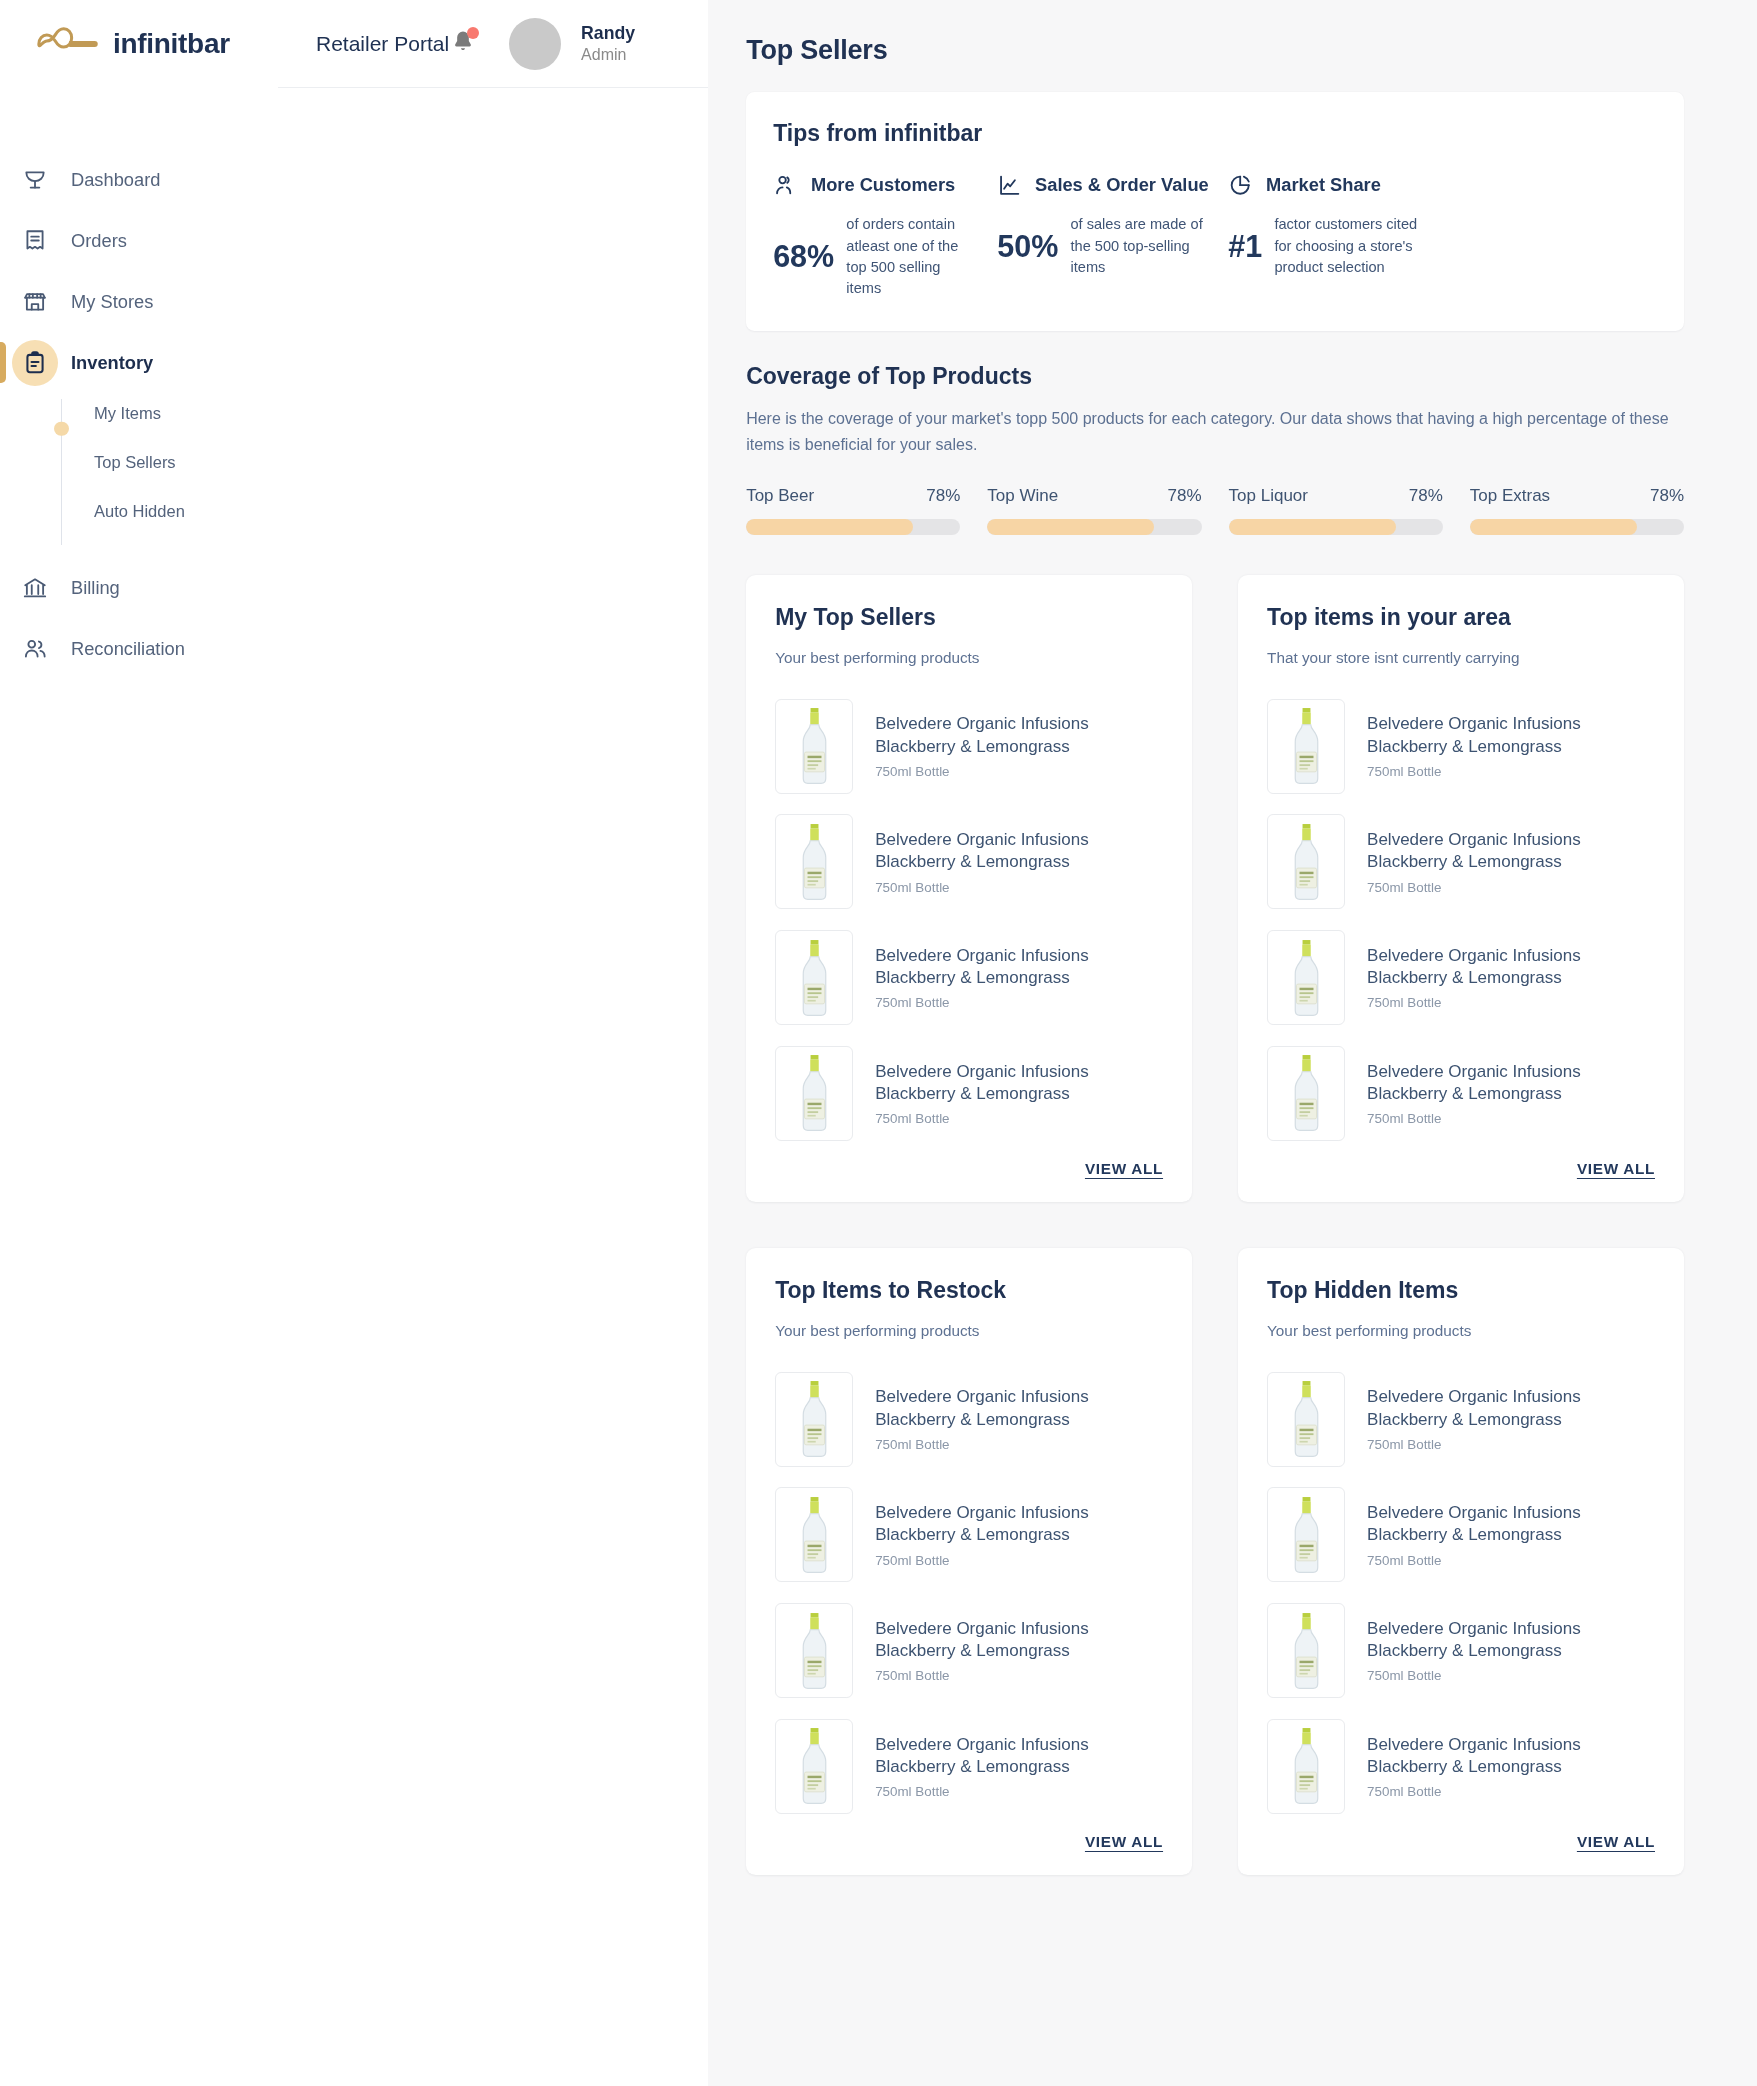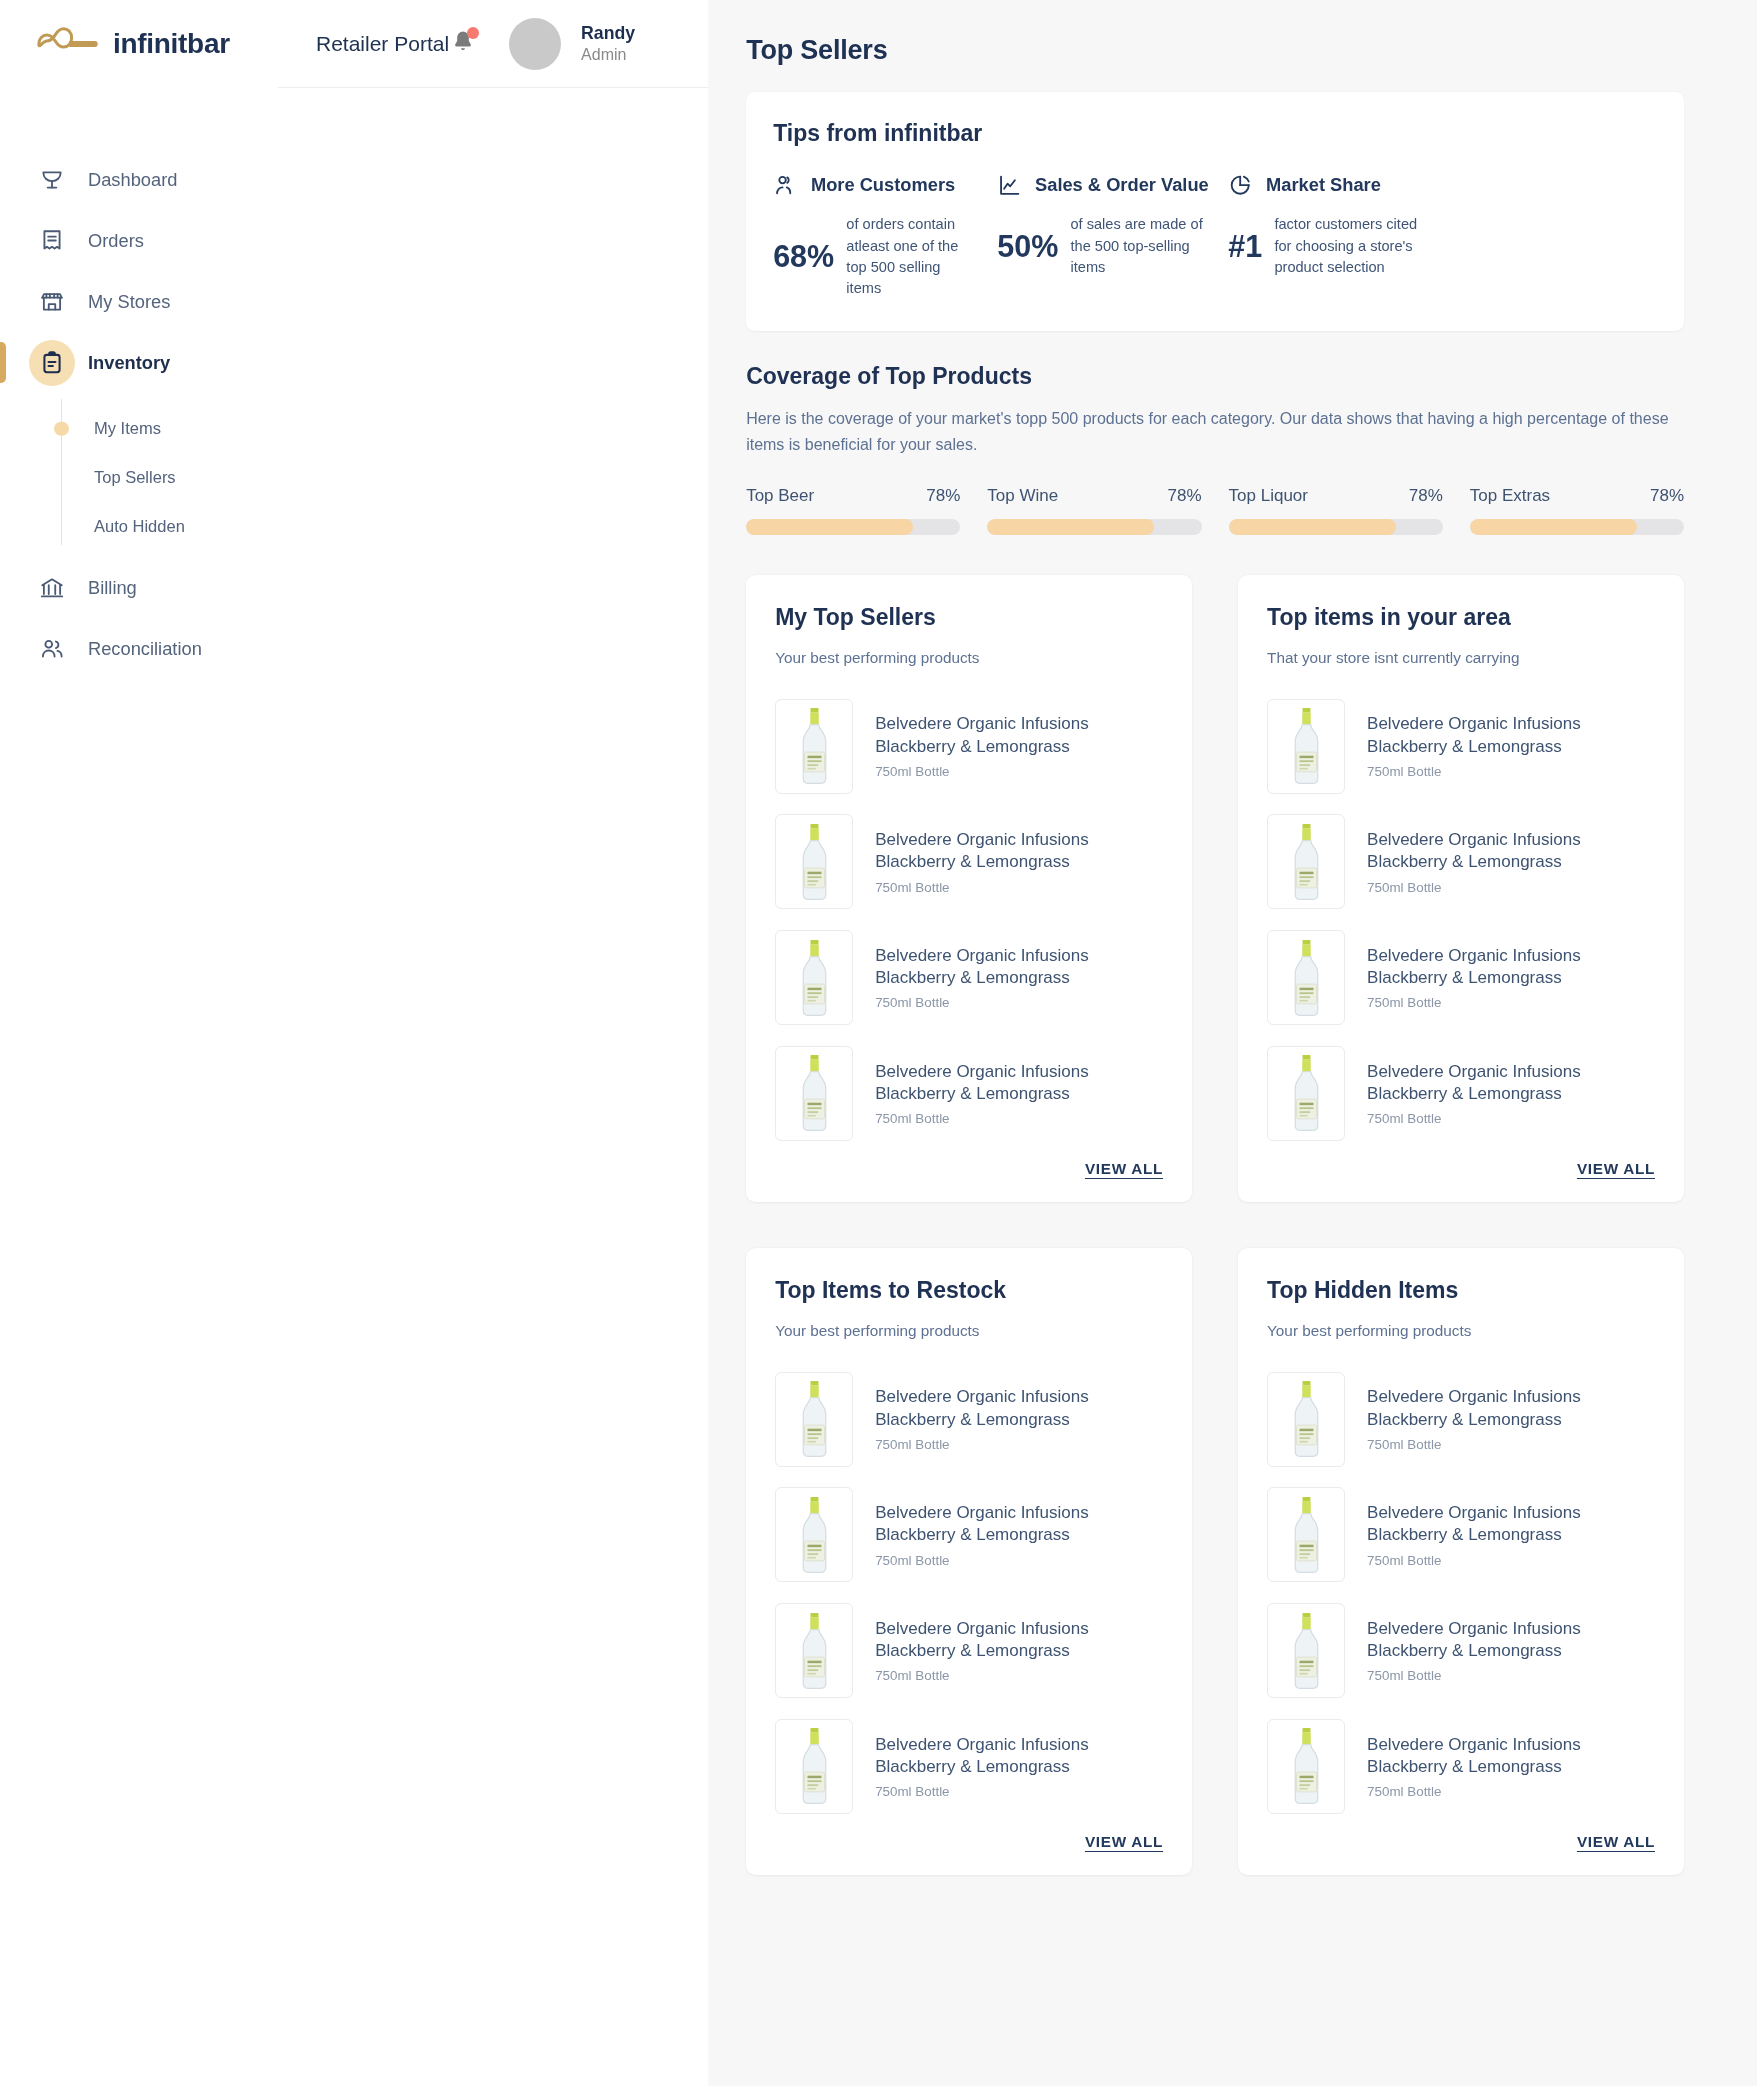--- a/index.html
+++ b/index.html
@@ -22,21 +22,21 @@
     padding-left: 34px; gap: 11px;
   }
   .brand-logo { width: 68px; height: 34px; flex: none; }
   .brand-word {
     font-size: 28px; font-weight: 700; color: #203253;
     letter-spacing: -0.3px;
   }
   .nav { margin-top: 61px; }
   .nav-item {
     display: flex; align-items: center;
-    height: 61px; padding-left: 38px; gap: 22px;
+    height: 61px; padding-left: 21px; gap: 22px;
     position: relative; cursor: pointer;
   }
   .nav-icon {
     width: 28px; height: 28px; flex: none;
     display: flex; align-items: center; justify-content: center;
     color: #4a5a74;
   }
   .nav-icon svg { width: 26px; height: 26px; display: block; }
   .nav-label { font-size: 18.3px; color: #54637c; white-space: nowrap; }
 
@@ -53,21 +53,21 @@
     width: 6.1px; height: 41px; border-radius: 0 4.9px 4.9px 0;
     background: #d7ab5f;
   }
 
   .sub-nav { position: relative; padding: 11px 0 6.1px 0; }
   .sub-rail {
     position: absolute; left: 61px; top: 6.1px;
     width: 1.2px; height: 146px; background: #dfe3ea;
   }
   .sub-item {
-    display: flex; align-items: center; height: 49px;
+    display: flex; height: 49px;
     padding-left: 94px; position: relative; cursor: pointer;
   }
   .sub-item .sub-label { font-size: 16.5px; color: #54637c; }
   .sub-item.current .dot {
     position: absolute; left: 54px; top: 50%;
     transform: translateY(-50%);
     width: 14.6px; height: 14.6px; border-radius: 50%;
     background: #f5d9a8;
   }
 

